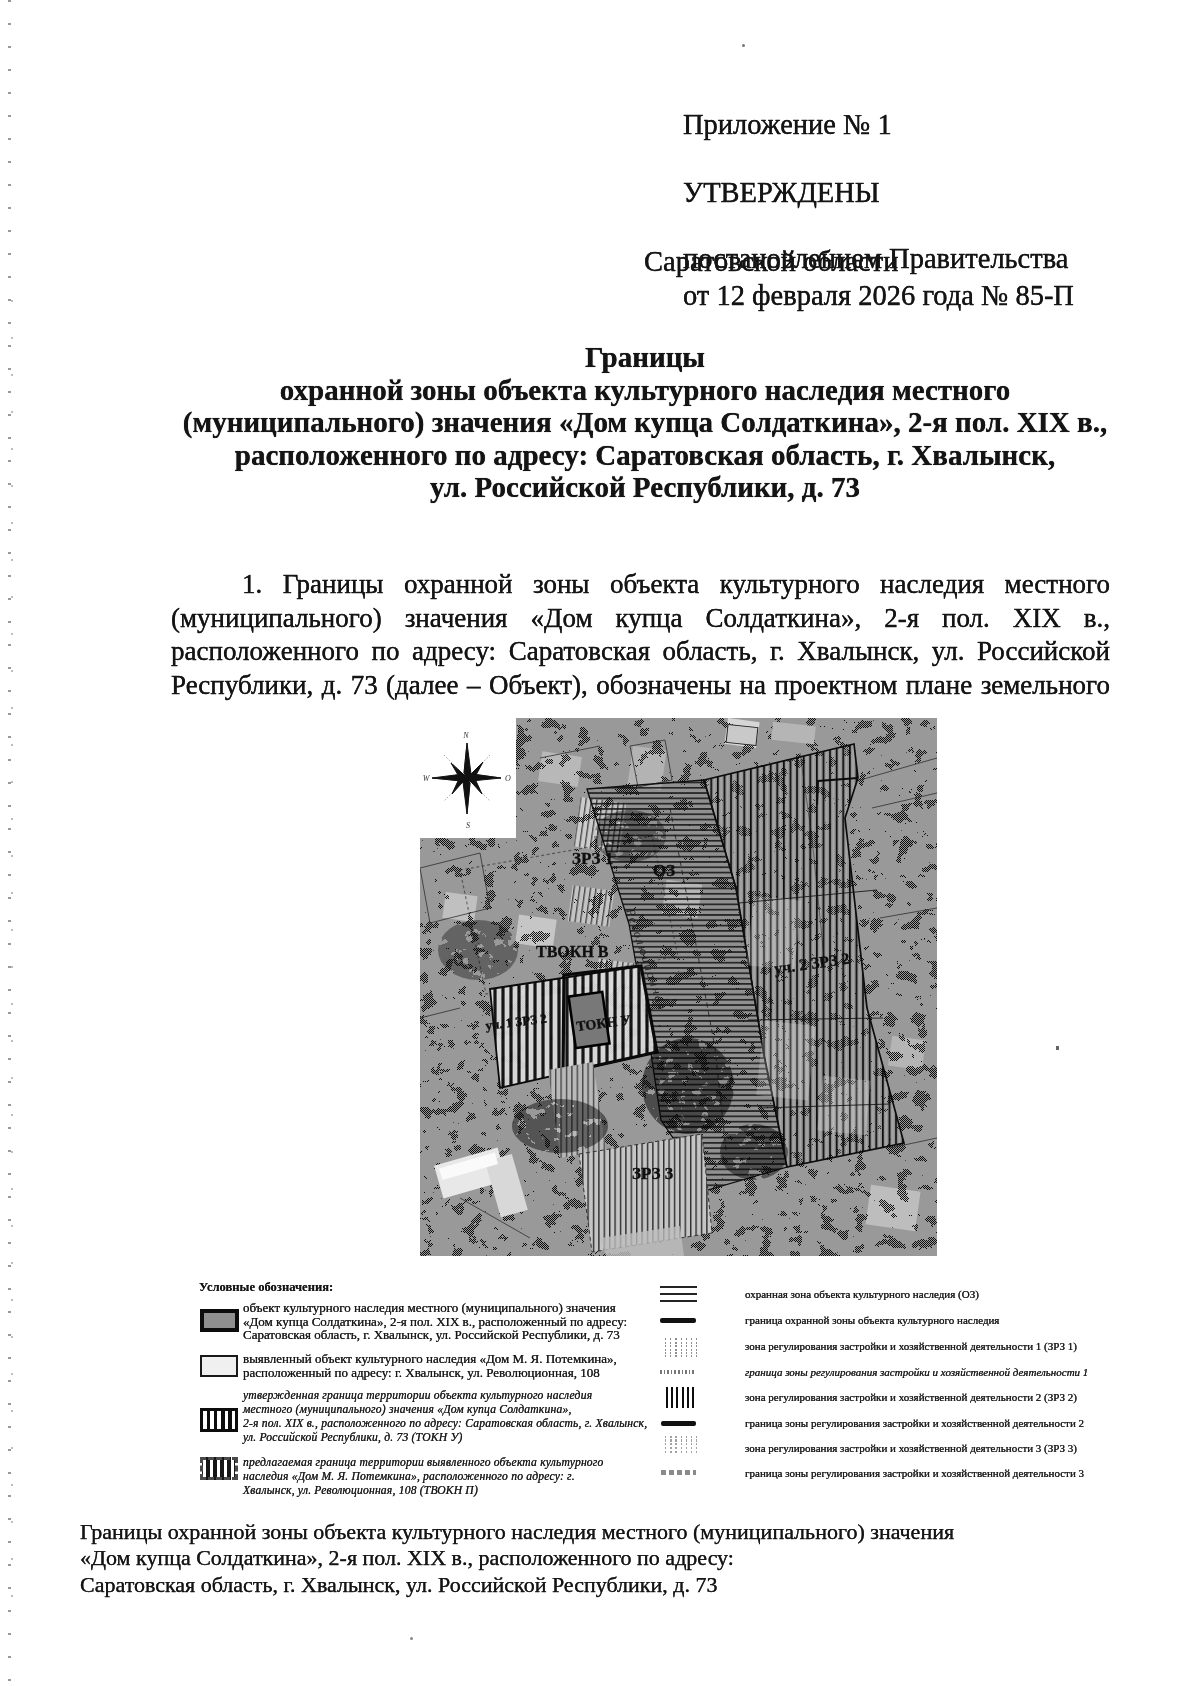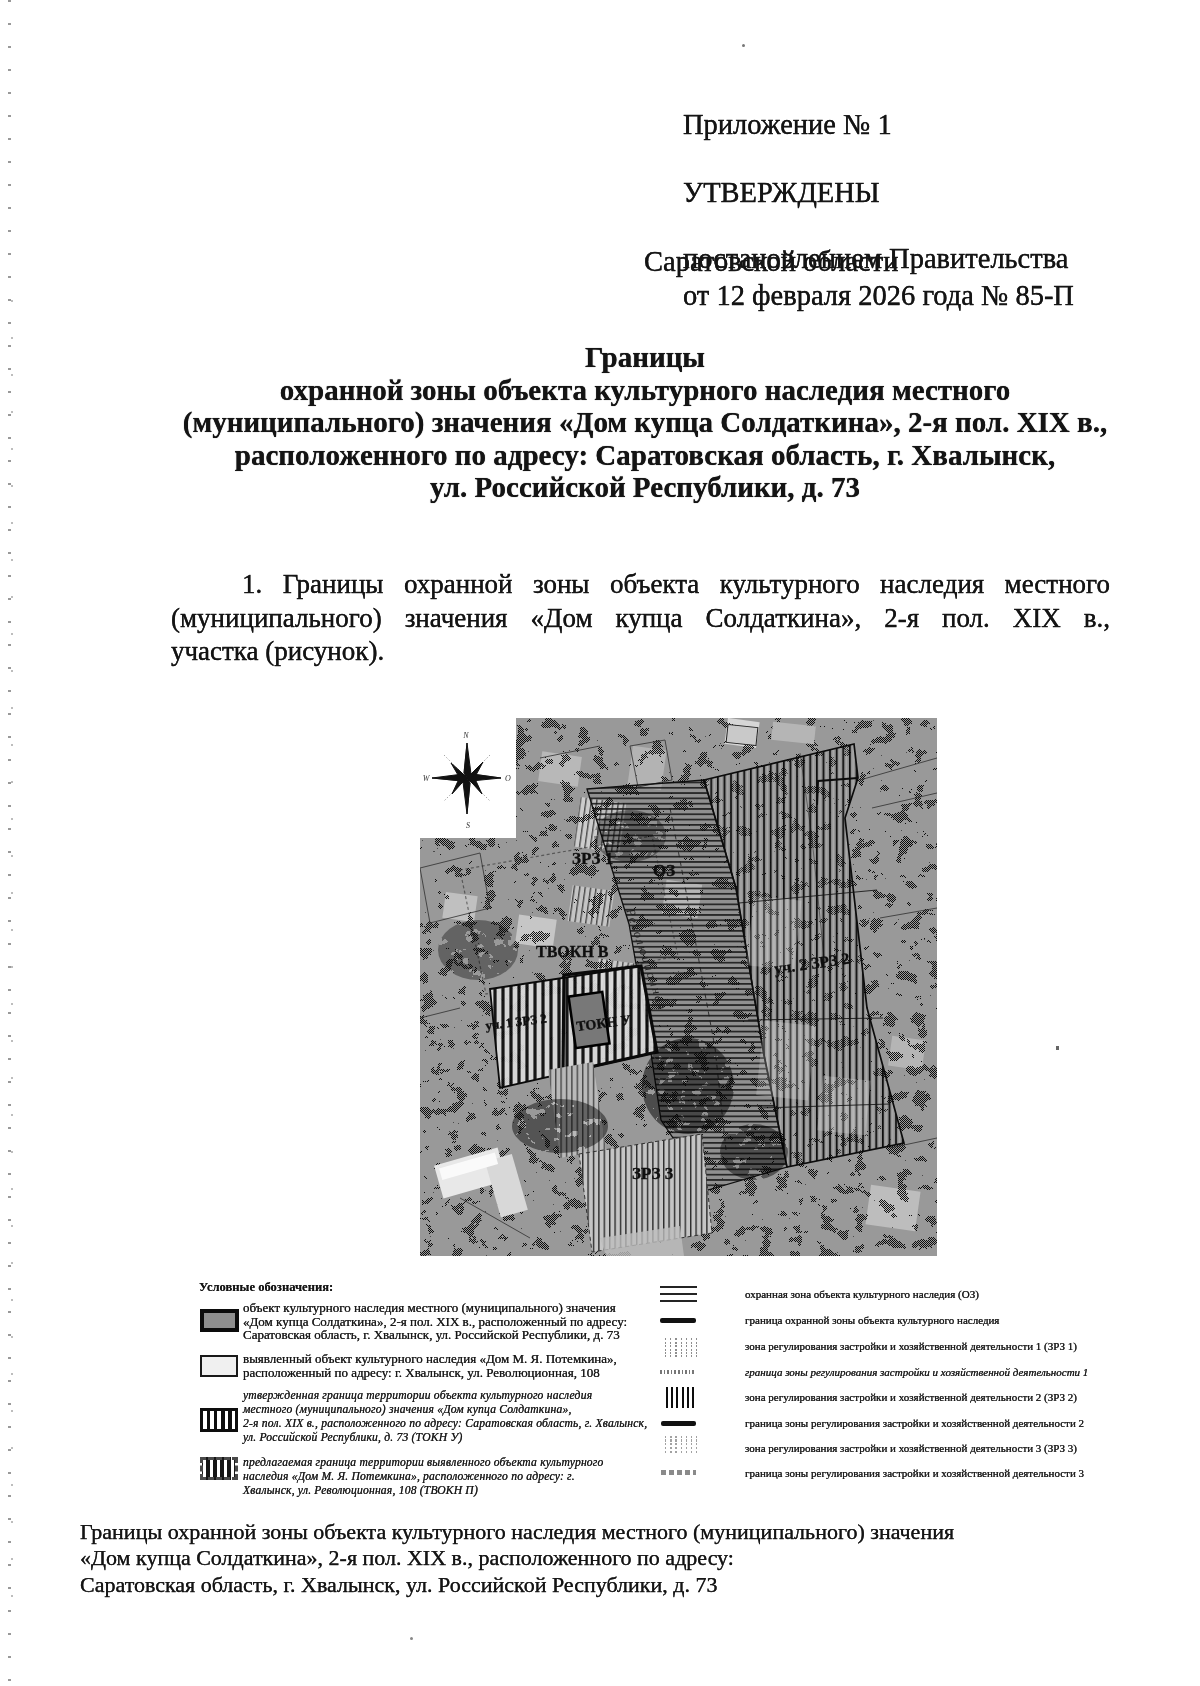--- a/index.html
+++ b/index.html
@@ -36,21 +36,22 @@
 Границы<br>
 охранной зоны объекта культурного наследия местного<br>
 (муниципального) значения «Дом купца Солдаткина», 2-я пол. XIX в.,<br>
 расположенного по адресу: Саратовская область, г. Хвалынск,<br>
 ул. Российской Республики, д. 73
 </div>
 
 <div class="abs para" style="left:171px;top:535px;width:939px;margin-top:33px;">
   <div class="jline"><span style="display:inline-block;width:71px;"></span>1.&nbsp;Границы охранной зоны объекта культурного наследия местного</div>
   <div class="jline">(муниципального) значения «Дом купца Солдаткина», 2-я пол. XIX в.,</div>
-  <div class="jline" style="text-align-last:left;">участка (рисунок).</div>
+  <div class="jline">расположенного по адресу: Саратовская область, г. Хвалынск, ул. Российской</div>
+  <div class="jline">Республики, д. 73 (далее – Объект), обозначены на проектном плане земельного</div>
 </div>
 
 <div class="abs" id="mapbox" style="left:420px;top:718px;width:517px;height:538px;">
 <svg width="517" height="538" viewBox="0 0 517 538" font-family="Liberation Serif, serif">
 <defs>
 <clipPath id="mapclip">
           <path d="M96,0 H517 V538 H0 V120 H96 Z"></path>
         </clipPath>
 <pattern id="ckd" width="2" height="2" patternUnits="userSpaceOnUse">
   <rect width="1" height="1" fill="#000"></rect>

